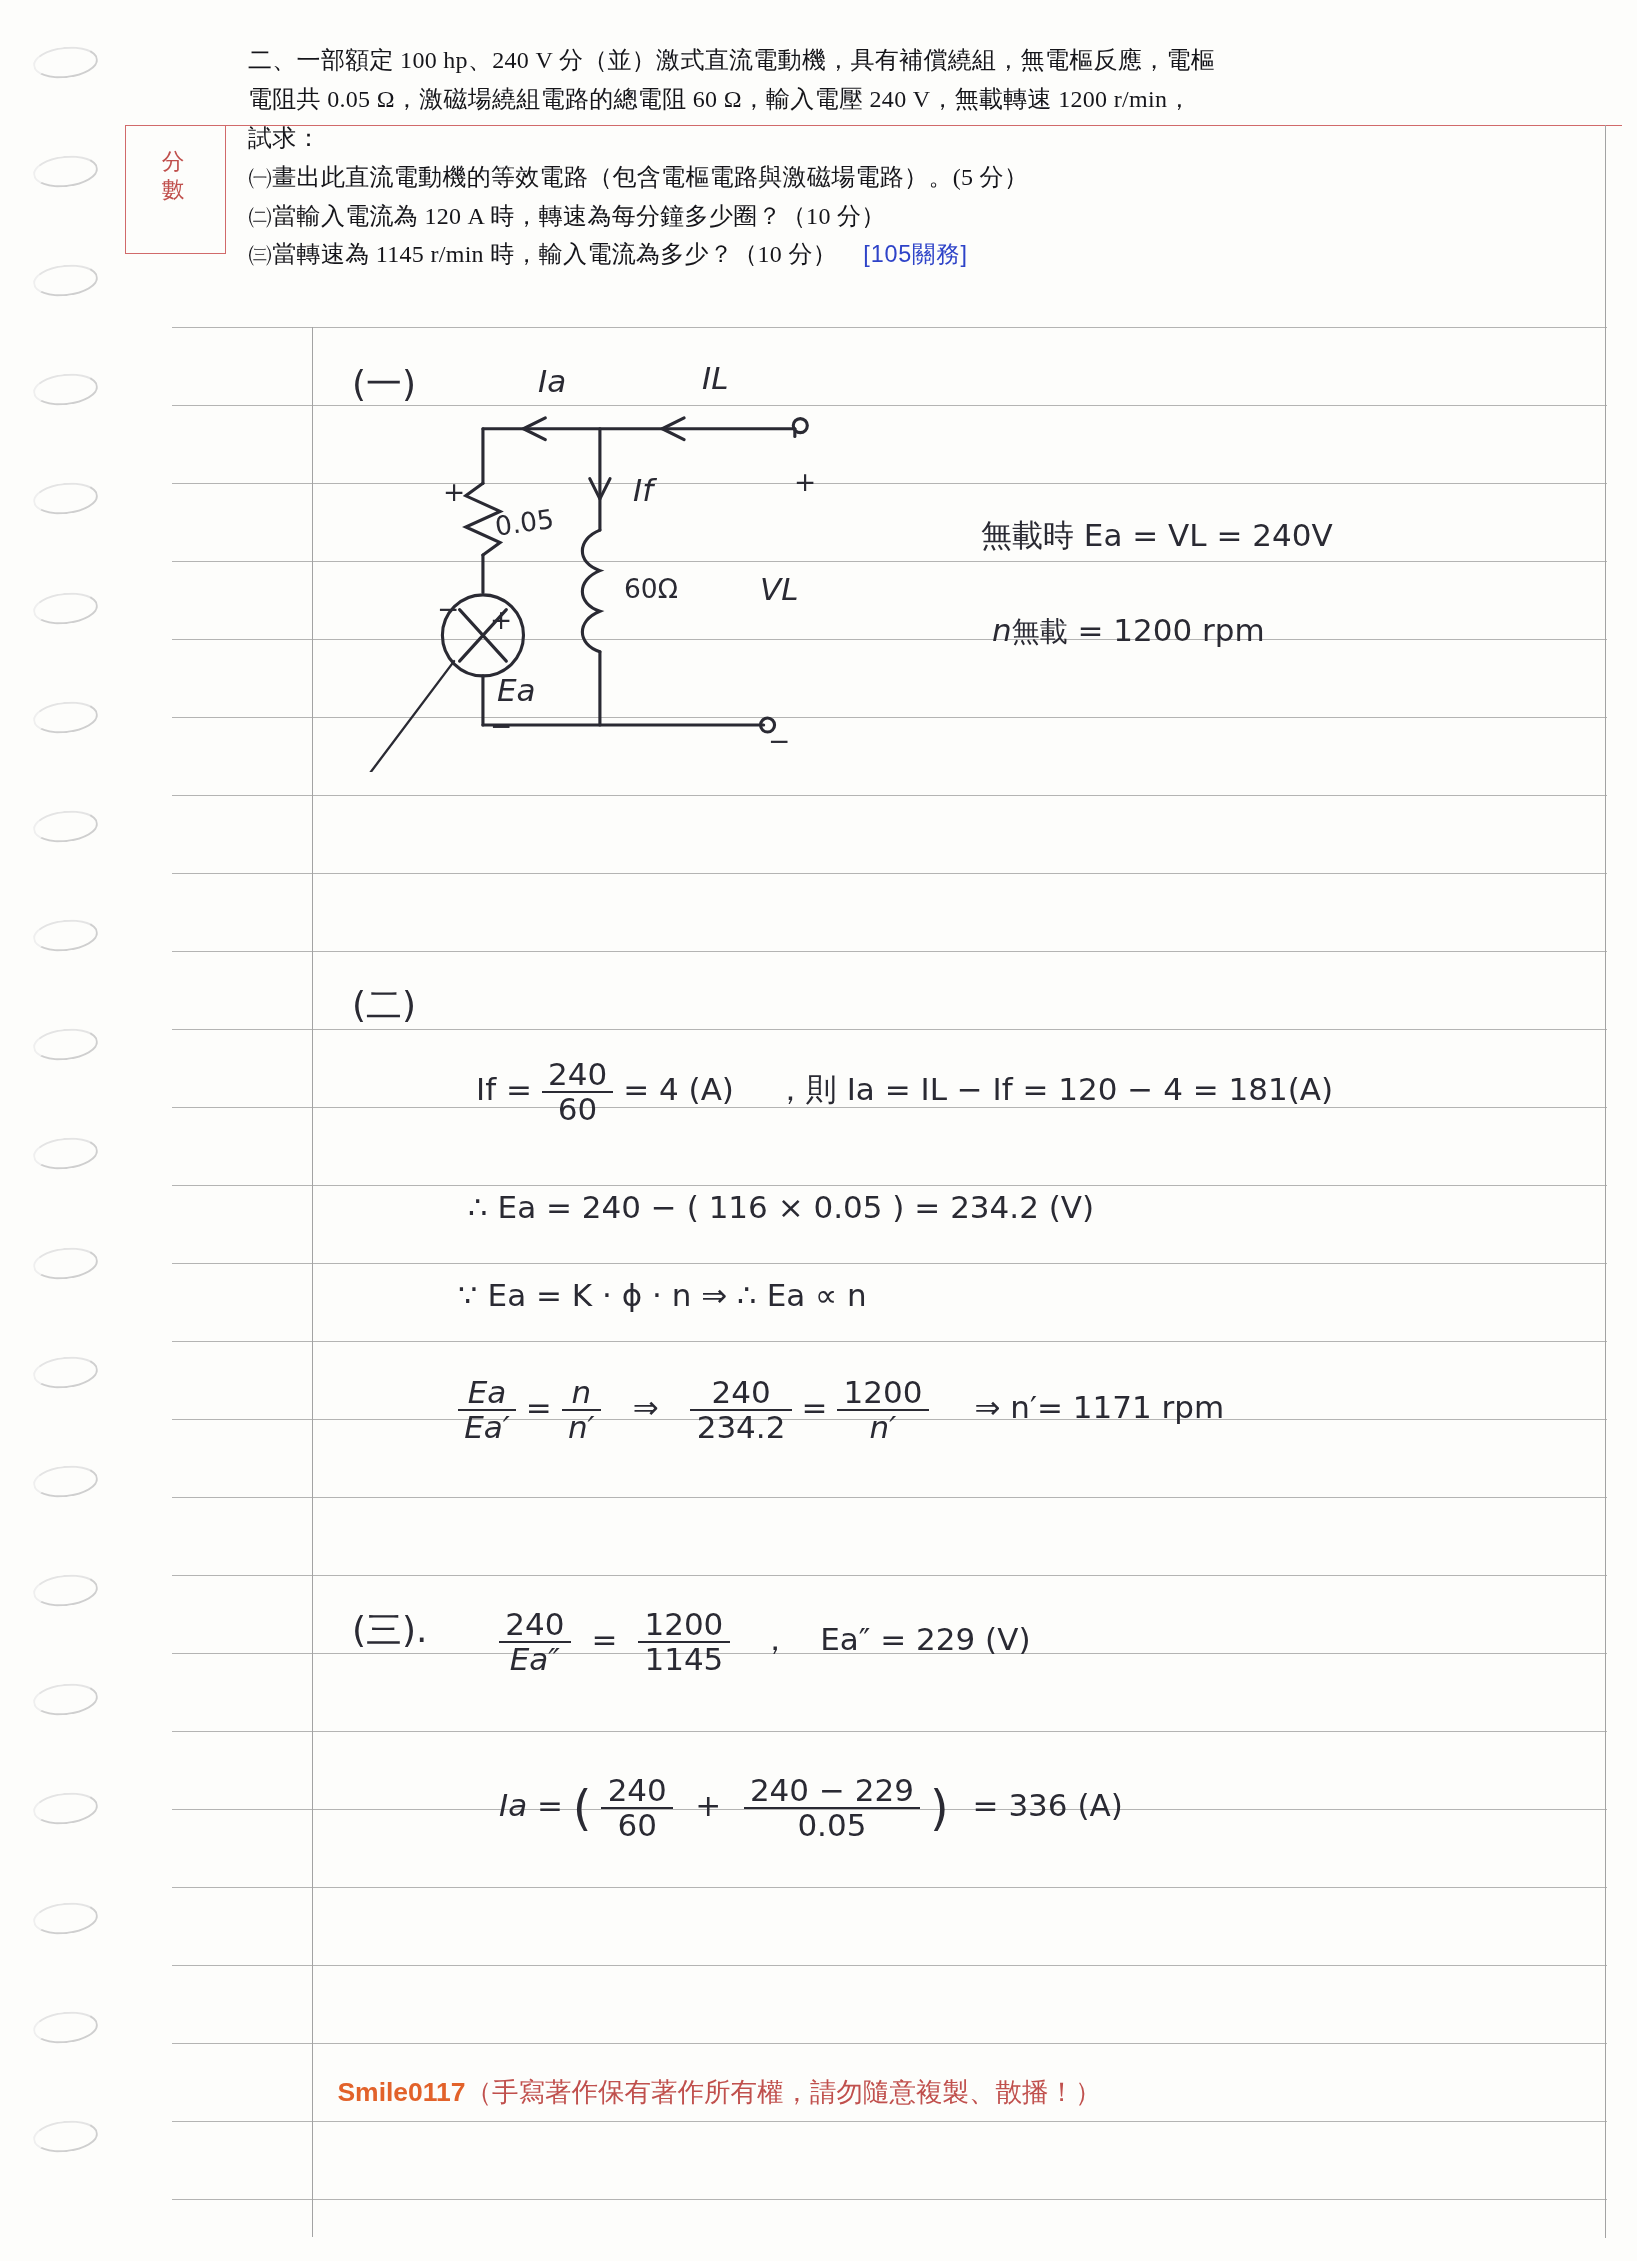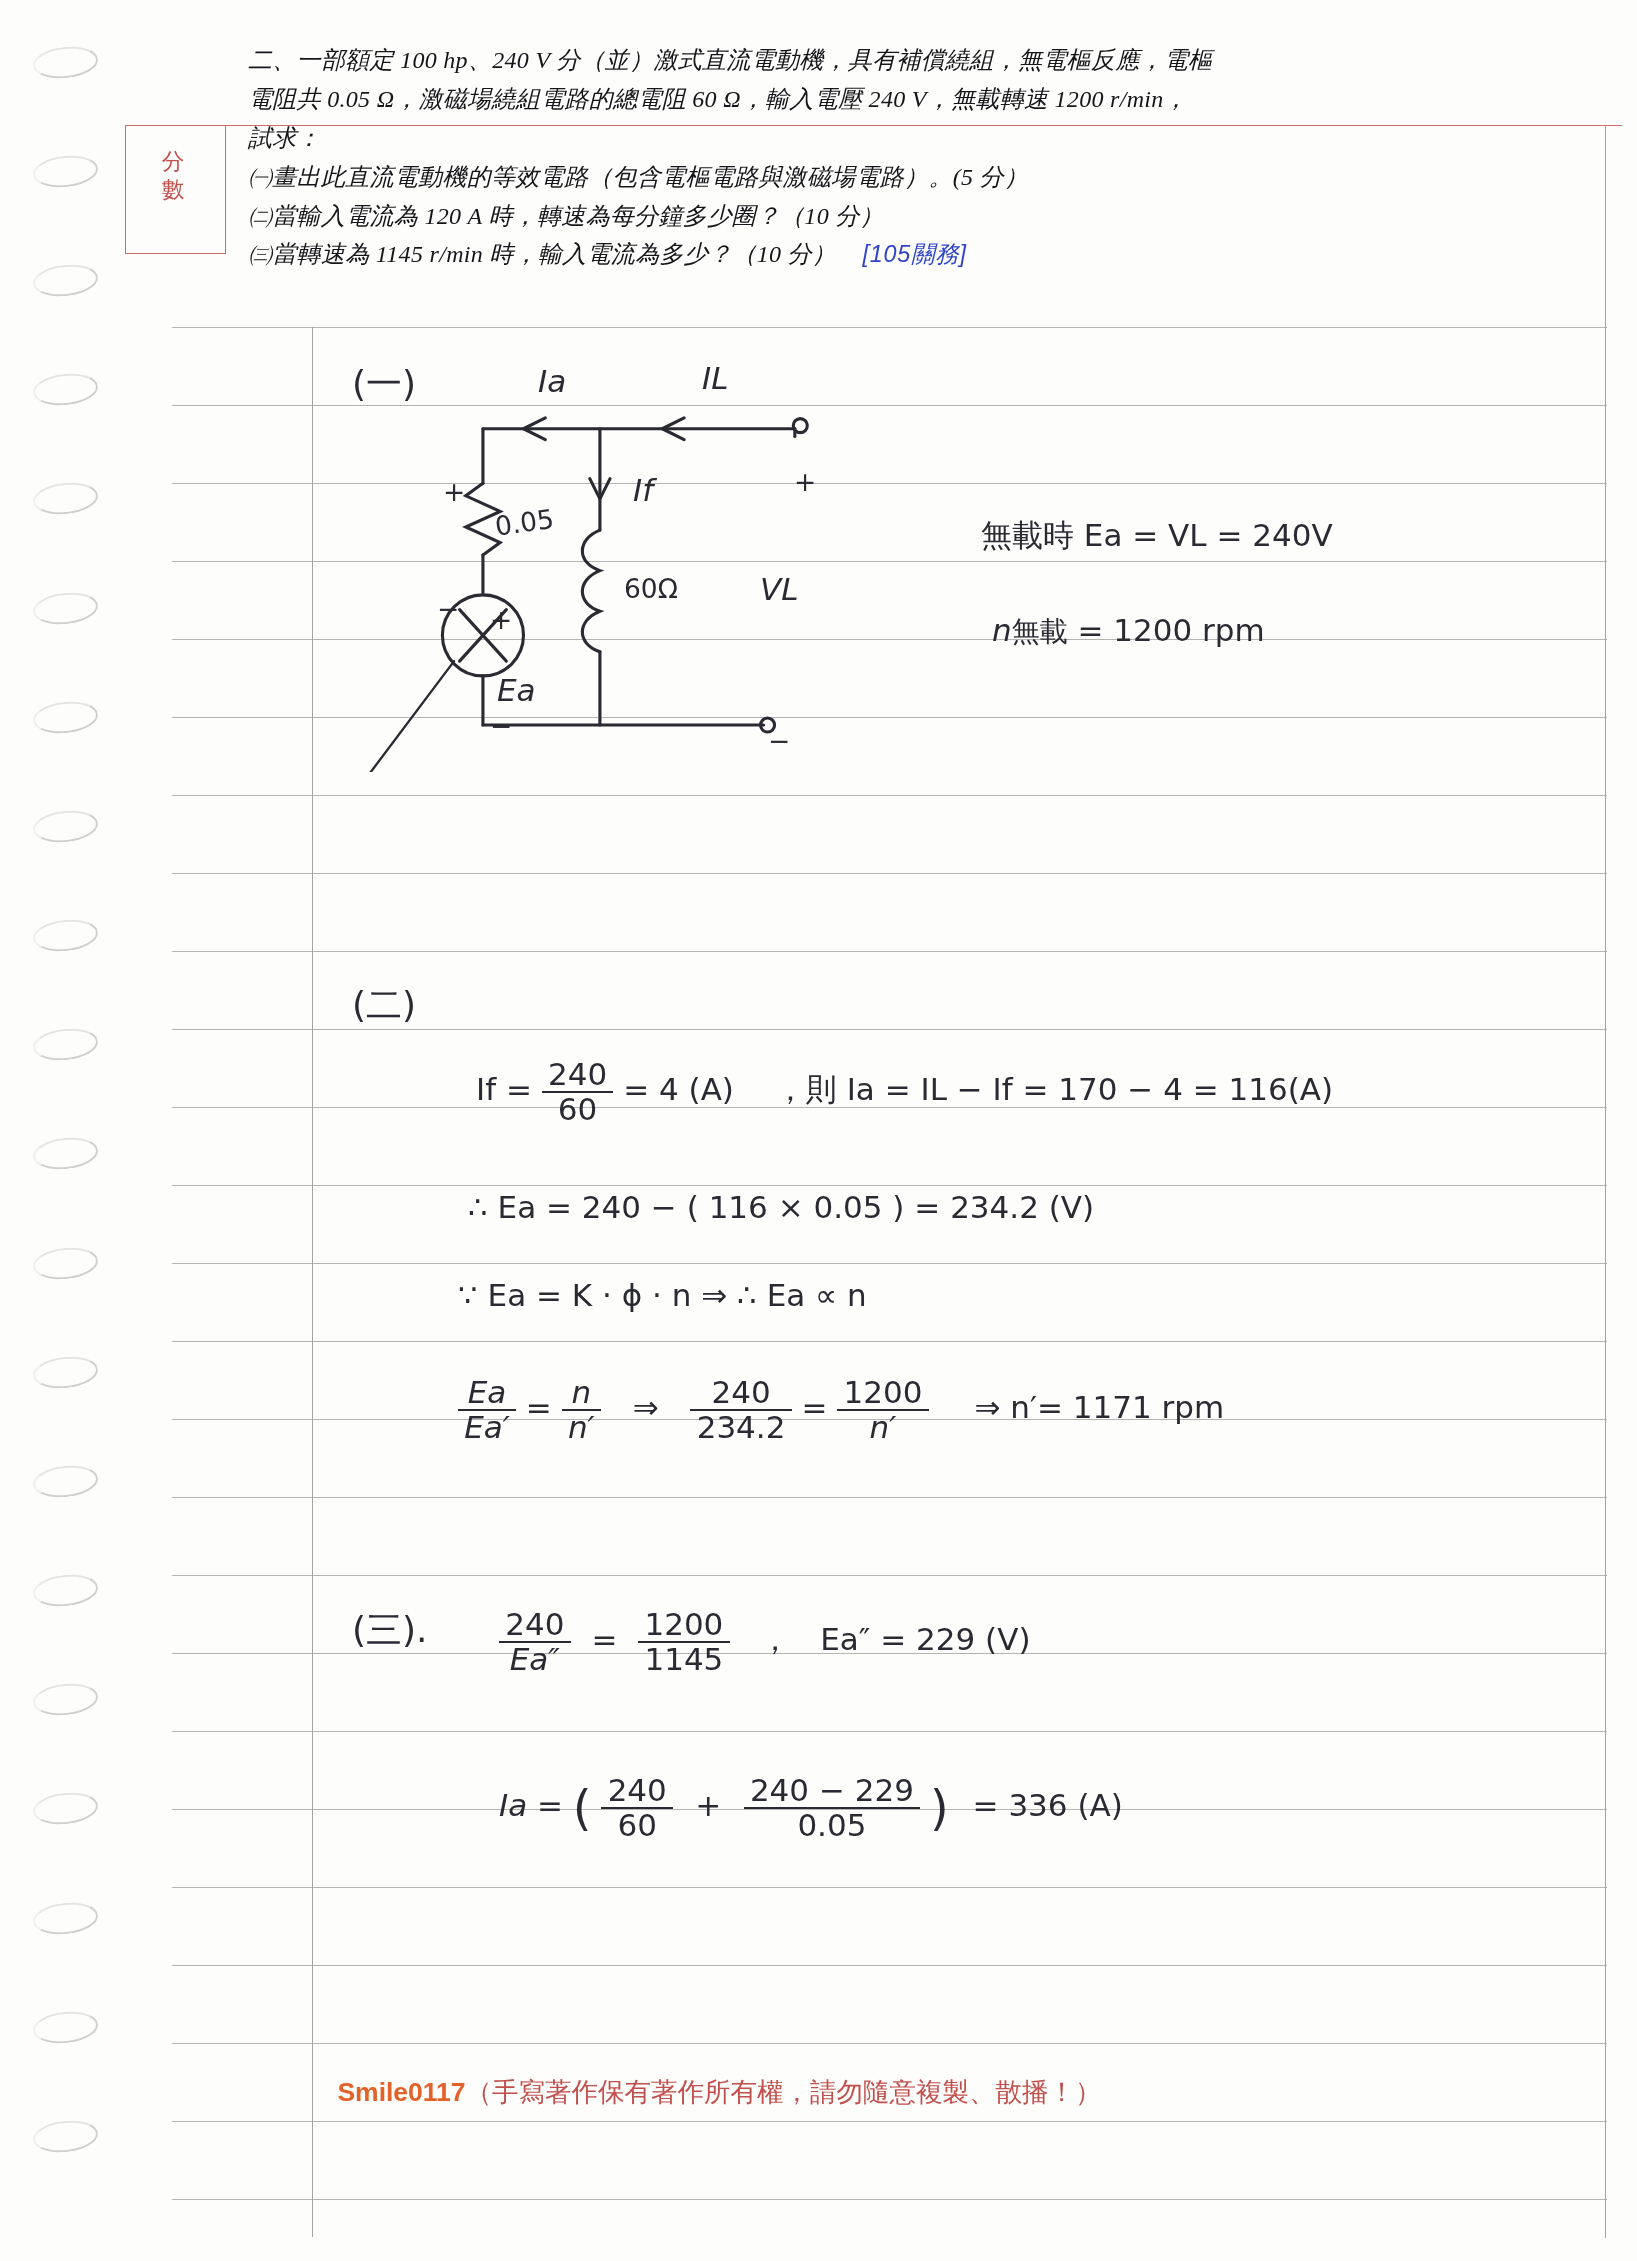--- a/index.html
+++ b/index.html
@@ -33,21 +33,21 @@
   
   .redline-v{position:absolute;width:0;border-left:1.6px solid #d16a6a;}
   .redline-h{position:absolute;height:0;border-top:1.6px solid #d16a6a;}
   
   .qwrap{
     position:absolute;left:248px;top:41px;width:1326px;
     font-size:24px;line-height:1.62;color:#15151a;
     font-family:"Liberation Serif", serif;
     letter-spacing:0.3px;
   }
-  .qwrap .ln{white-space:nowrap;font-style:italic;}
+  .qwrap .ln{white-space:nowrap;}
   .stamp{
     color:#2e43c8;font-family:"Liberation Sans",sans-serif;
     font-size:23.4px;letter-spacing:0.8px;margin-left:20px;
   }
   .scorebox{
     position:absolute;left:137px;top:148px;width:72px;
     text-align:center;color:#c0504d;font-size:22.6px;line-height:1.25;
   }
   
   .hw{
@@ -216,21 +216,21 @@
 
   <div class="hw xl" style="left:352px;top:981px;">(二)</div>
 
   <div class="hw lg" style="left:476px;top:1058px;">
     <span>If =</span>
     <span class="frac">
       <span class="num">240</span>
       <span class="den">60</span>
     </span>
     <span>= 4 (A)</span>
-    <span style="padding-left:31px;">，則 Ia = IL − If = 170 − 4 = 116(A)</span>
+    <span style="padding-left:31px;">，則 Ia = IL − If = 120 − 4 = 181(A)</span>
   </div>
 
   <div class="hw lg" style="left:468px;top:1189px;">∴ Ea = 240 − ( 116 × 0.05 ) = 234.2 (V)</div>
   <div class="hw lg" style="left:458px;top:1277px;">∵ Ea = K · ϕ · n  ⇒  ∴ Ea ∝ n</div>
 
   <div class="hw lg" style="left:458px;top:1376px;">
     <span class="frac">
       <span class="num ital">Ea</span>
       <span class="den ital">Ea′</span>
     </span>

